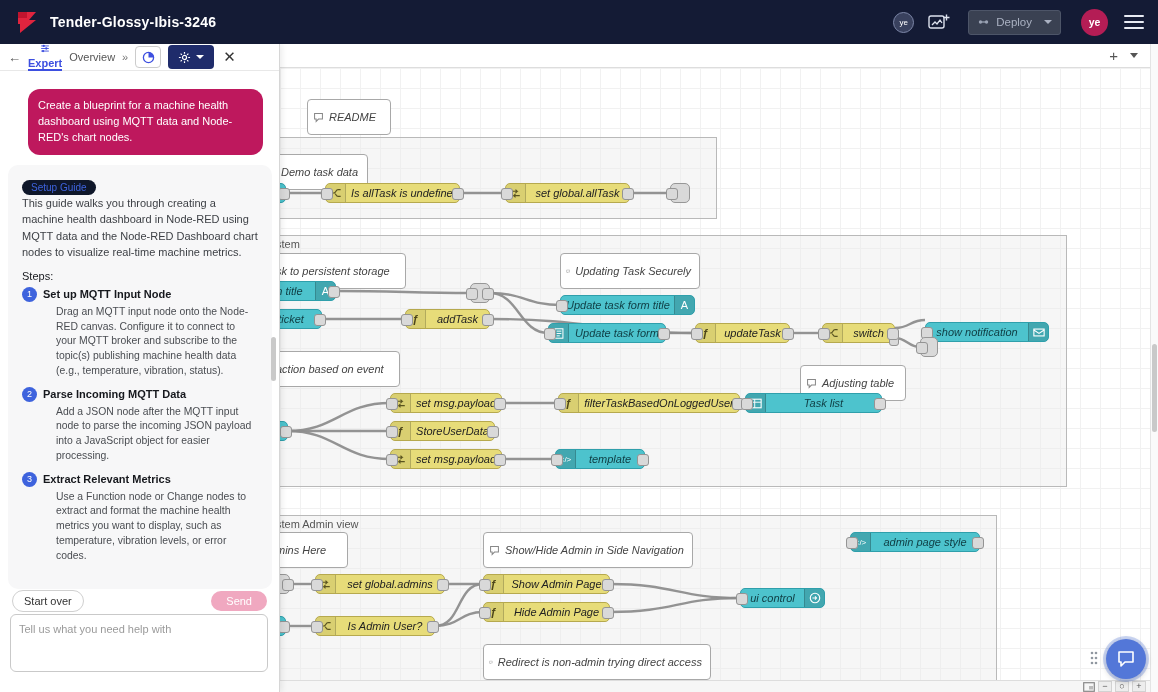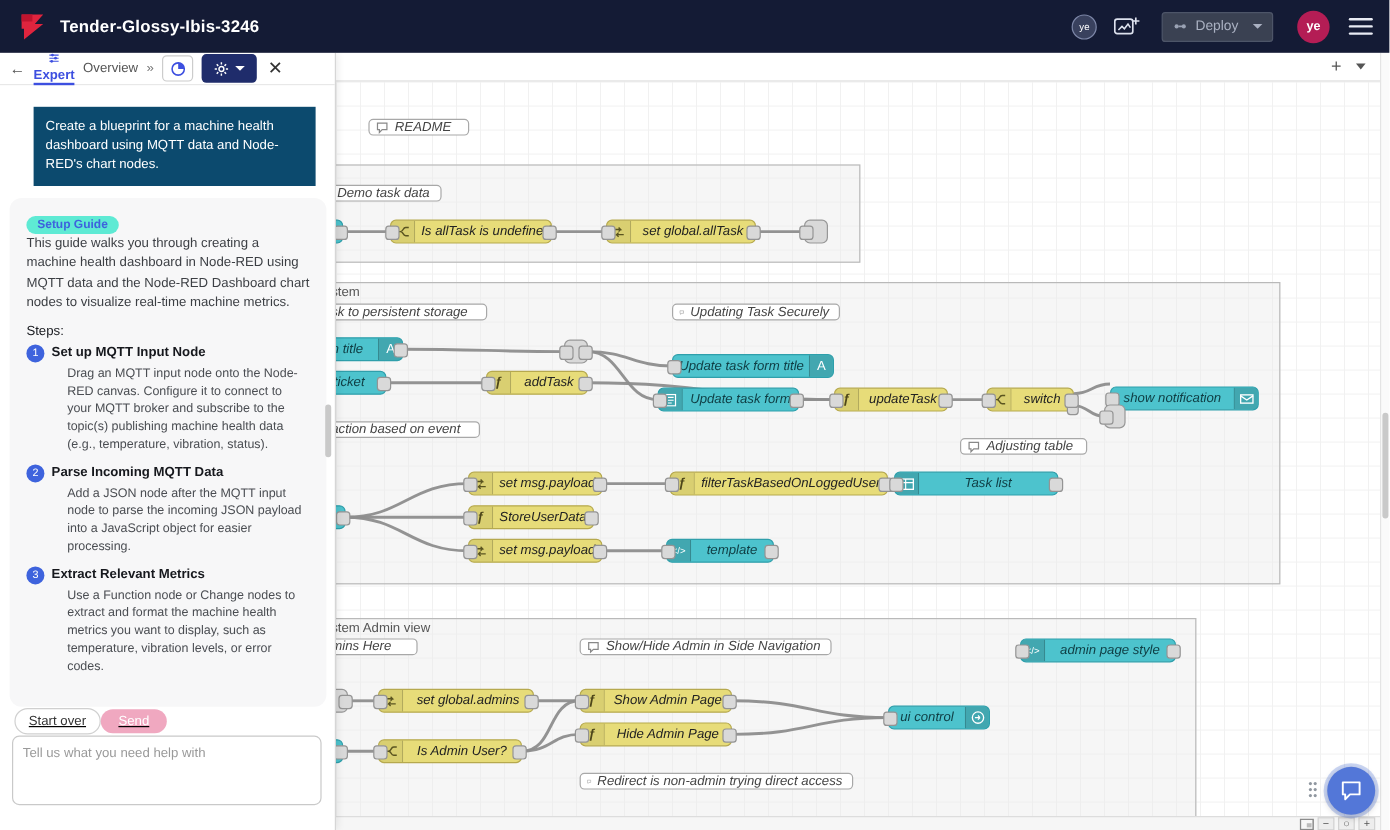--- a/index.html
+++ b/index.html
@@ -38,39 +38,39 @@
   .tab.idle { color:#555;text-align:center; }
   .chev2 { color:#777; font-size:11px; cursor:pointer; }
   .piebtn { width:26px; height:22px; border:1px solid #ccc; border-radius:4px; display:flex;
     align-items:center; justify-content:center; cursor:pointer; background:#fff; }
   .gearbtn { width:46px; height:24px; background:#1f2c6b; border-radius:4px; display:flex;
     align-items:center; justify-content:center; gap:5px; cursor:pointer; }
   .gearbtn .caret { width:0; height:0; border-left:4px solid transparent; border-right:4px solid transparent;
     border-top:4px solid #fff; }
   .closex { color:#333; font-size:15px; margin-left:2px; cursor:pointer; }
 
-  .bubble { margin:18px 16px 0 28px; background:#0c4a6e; color:#fff; border-radius:0;
+  .bubble { margin:18px 16px 0 28px; background:#be185d; color:#fff; border-radius:12px;
     padding:9px 10px; font-size:11px; line-height:1.45; }
 
   .guide { margin:8px; margin-top:10px; width:264px; height:424px; background:#f7f7f8;
     border-radius:10px; padding:12px 14px; overflow:hidden; }
-  .gbadge { display:inline-block; background:#5eead4; color:#3e63dd; font-size:10px;
-    padding:2px 9px; border-radius:9px;font-weight:bold; }
+  .gbadge { display:inline-block; background:#0f172a; color:#3e63dd; font-size:10px;
+    padding:2px 9px; border-radius:9px; }
   .gtitle { font-size:12.5px; font-weight:bold; color:#16181d; margin:9px 0 6px; line-height:1.35; }
   .gintro { font-size:11px; color:#3c3f44; line-height:1.5; }
   .gsteps-label { font-size:11px; color:#16181d; margin:9px 0 5px; }
   .step { margin-bottom:8px; }
   .step-h { display:flex; align-items:center; gap:6px; }
   .snum { width:15px; height:15px; border-radius:50%; background:#3e63dd; color:#fff; font-size:9px;
     display:flex; align-items:center; justify-content:center; flex:0 0 15px; }
   .stitle { font-size:11px; font-weight:bold; color:#16181d; }
   .sdesc { margin:3px 0 0 34px; font-size:10.4px; color:#4a4d52; line-height:1.42; }
 
   .actions { position:absolute; left:12px; right:12px; bottom:80px; display:flex;
-    justify-content:flex-start; align-items:center;text-decoration:underline; }
+    justify-content:space-between; align-items:center; }
   .startover { border:1px solid #d0d0d0; border-radius:14px; background:#fff; color:#333;
     font-size:11px; padding:4px 11px; cursor:pointer; }
   .sendbtn { background:#f0a8c0; color:#fff; border:none; border-radius:12px; font-size:11px;
     padding:4px 15px; cursor:pointer; }
   .composer { position:absolute; left:10px; bottom:16px; }
   .composer textarea { width:258px; height:58px; border:1px solid #c9c9c9; border-radius:6px;
     padding:8px; font-size:11px; font-family:"Liberation Sans",sans-serif; resize:none; color:#333; }
   .composer textarea::placeholder { color:#9a9a9a; }
   .pscroll { position:absolute; right:3px; top:293px; width:5px; height:44px; background:#c9c9c9; border-radius:3px; }
 
@@ -100,21 +100,21 @@
     justify-content:center; font-style:normal; font-size:11px; }
   .nicon.l { border-right:1px solid rgba(0,0,0,.18); background:rgba(0,0,0,.06); border-radius:4px 0 0 4px; }
   .nicon.r { border-left:1px solid rgba(0,0,0,.18); background:rgba(0,0,0,.06); border-radius:0 4px 4px 0; }
   .teal .nicon { background:rgba(0,0,0,.14); color:#fff; }
   .yellow .nicon { color:#4d461a; font-weight:bold; }
   .in::before, .out::after, .p2 { content:""; position:absolute; width:10px; height:10px;
     background:#d9d9d9; border:1px solid #949494; border-radius:3px; top:50%; margin-top:-5px; }
   .in::before { left:-5px; }
   .out::after { right:-5px; }
   .p2 { right:-5px; top:auto; bottom:-4px; margin-top:0; }
-  .comment { position:absolute; height:14px; background:#fff; border:1px solid #a8a8a8; border-radius:4px;
+  .comment { position:absolute; height:36px; background:#fff; border:1px solid #a8a8a8; border-radius:4px;
     display:flex; align-items:center; gap:5px; padding:0 8px 0 5px; font-size:11px; font-style:italic;
     color:#444; z-index:3; white-space:nowrap; cursor:pointer; }
 
   .cfooter { position:absolute; left:0; right:0; bottom:0; height:12px; background:#f6f6f6;
     border-top:1px solid #ddd; display:flex; align-items:center; justify-content:flex-end;
     padding:0 4px; gap:3px; z-index:6; }
   .zbtn { width:14px; height:11px; background:#ededed; border:1px solid #d2d2d2; color:#555;
     font-size:9px; line-height:9px; text-align:center; cursor:pointer; font-style:normal; }
 
   .vscroll { position:absolute; right:0; top:44px; width:8px; height:648px; background:#fafafa;

